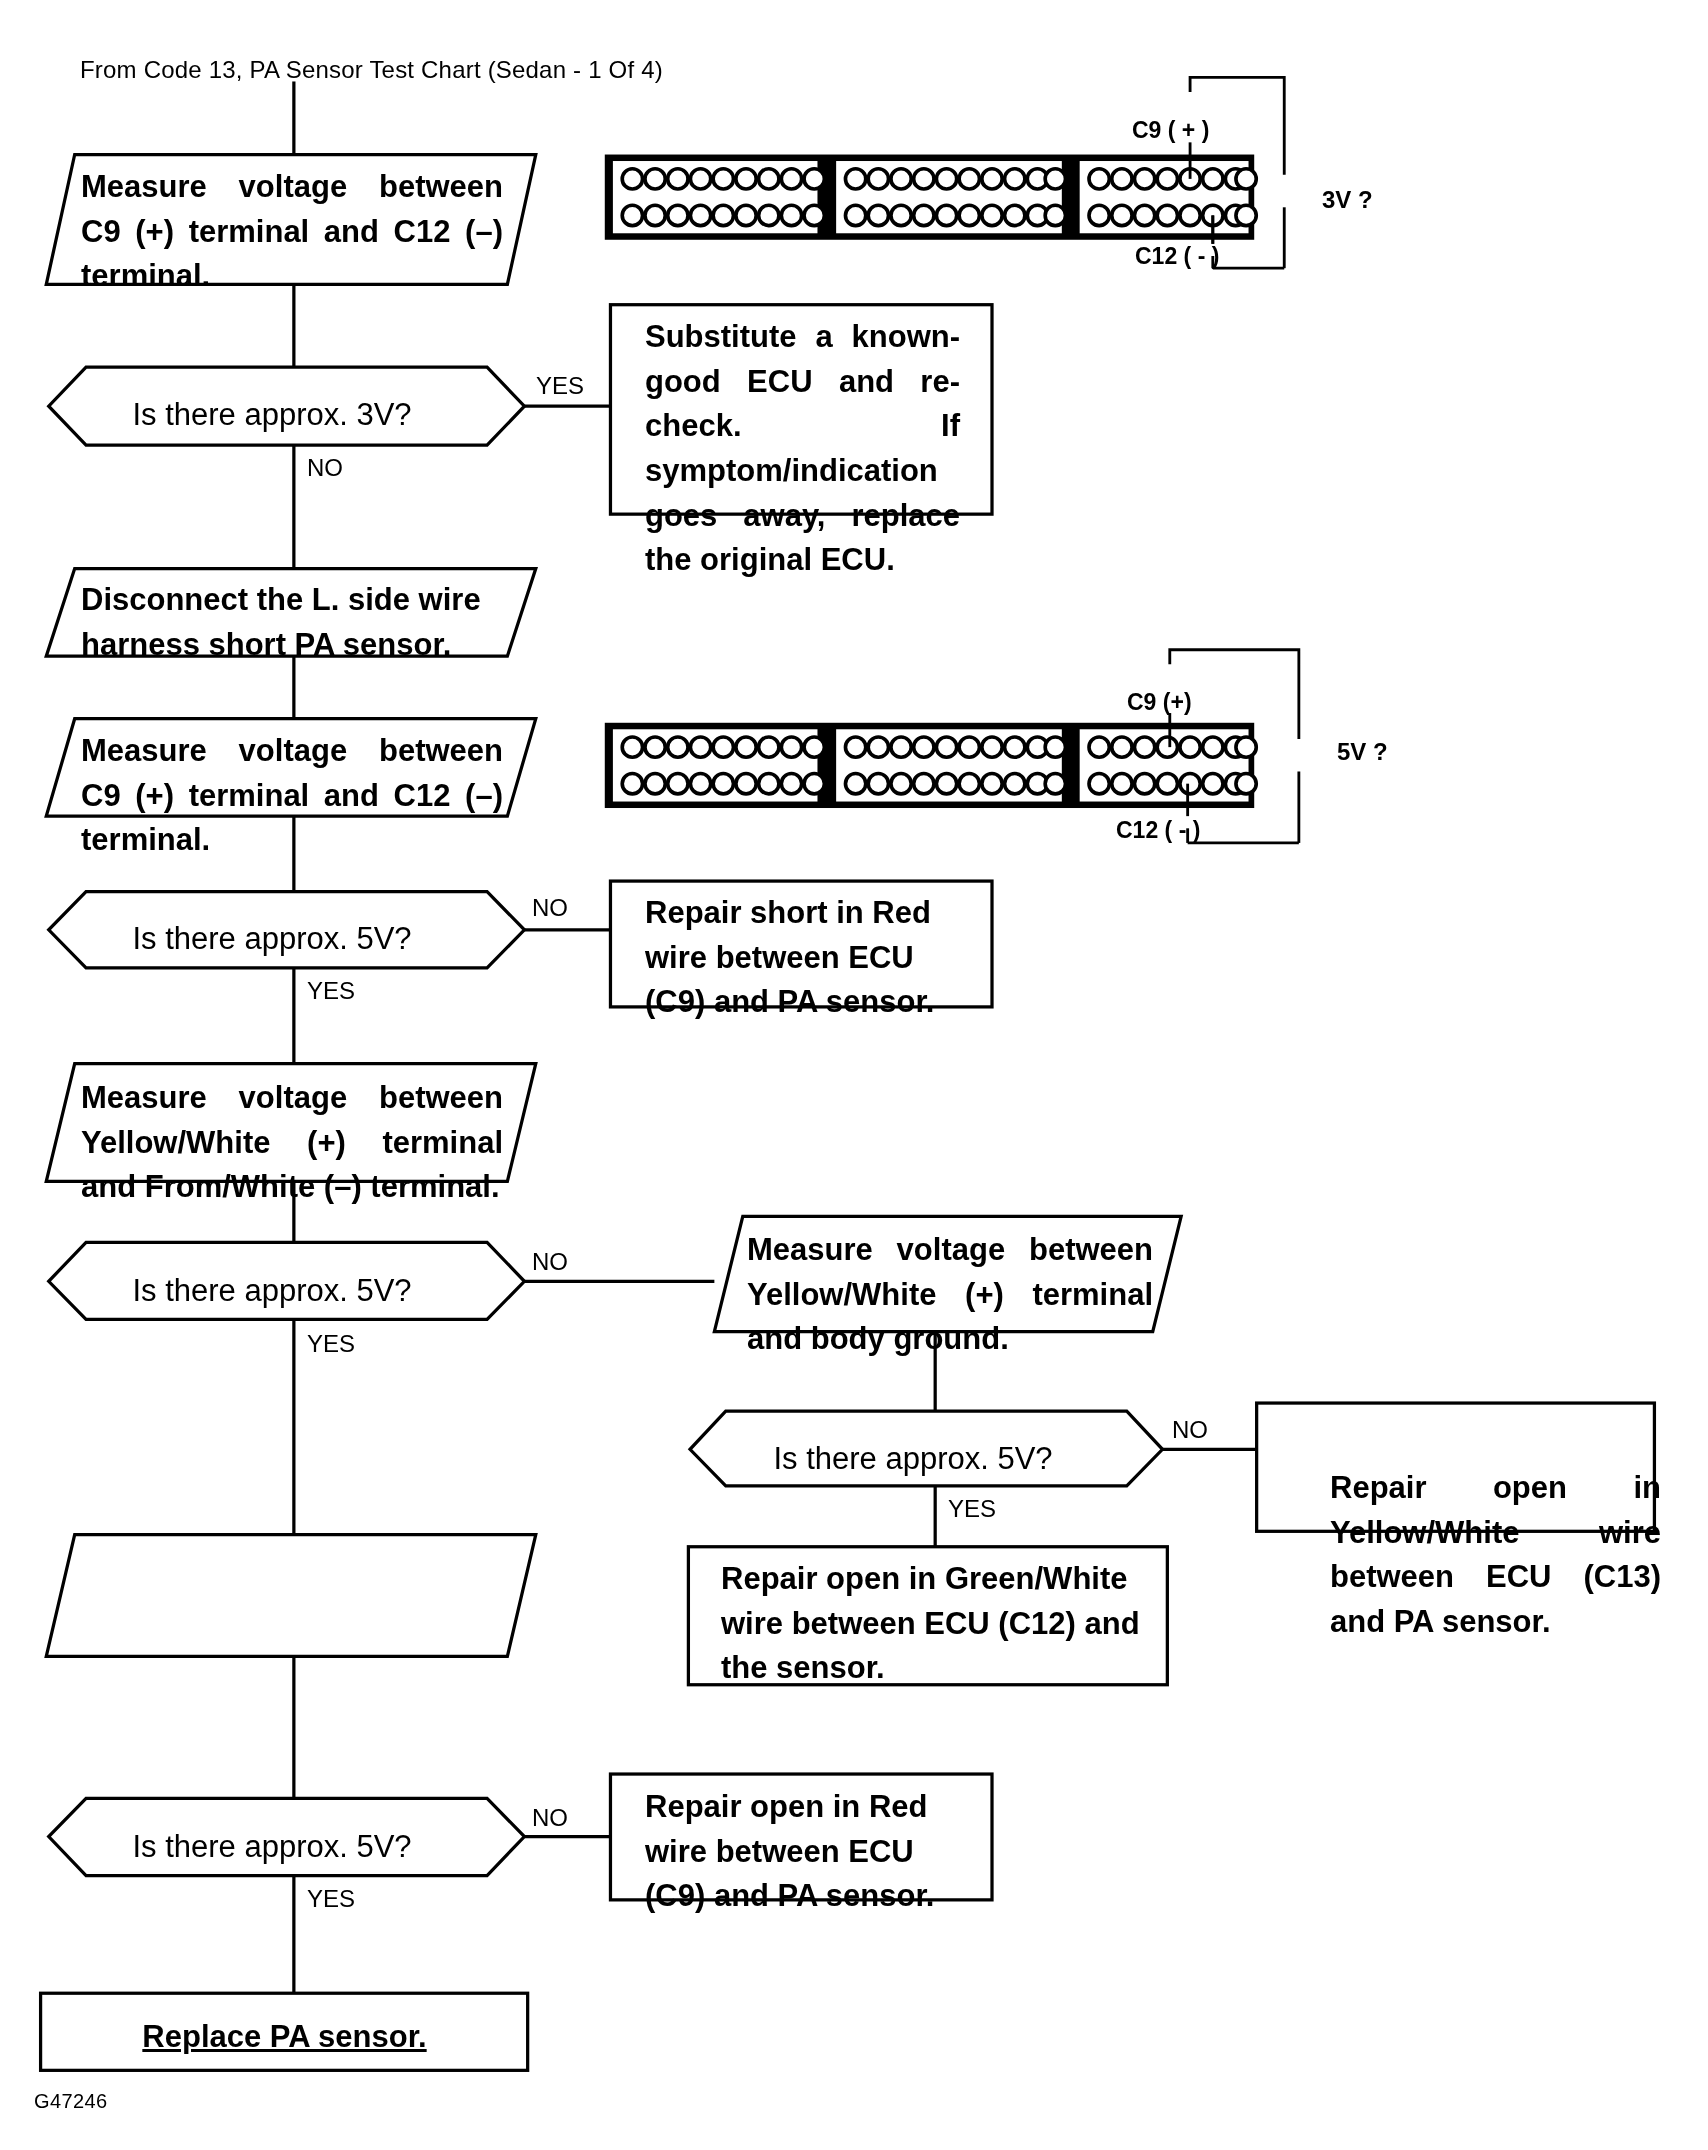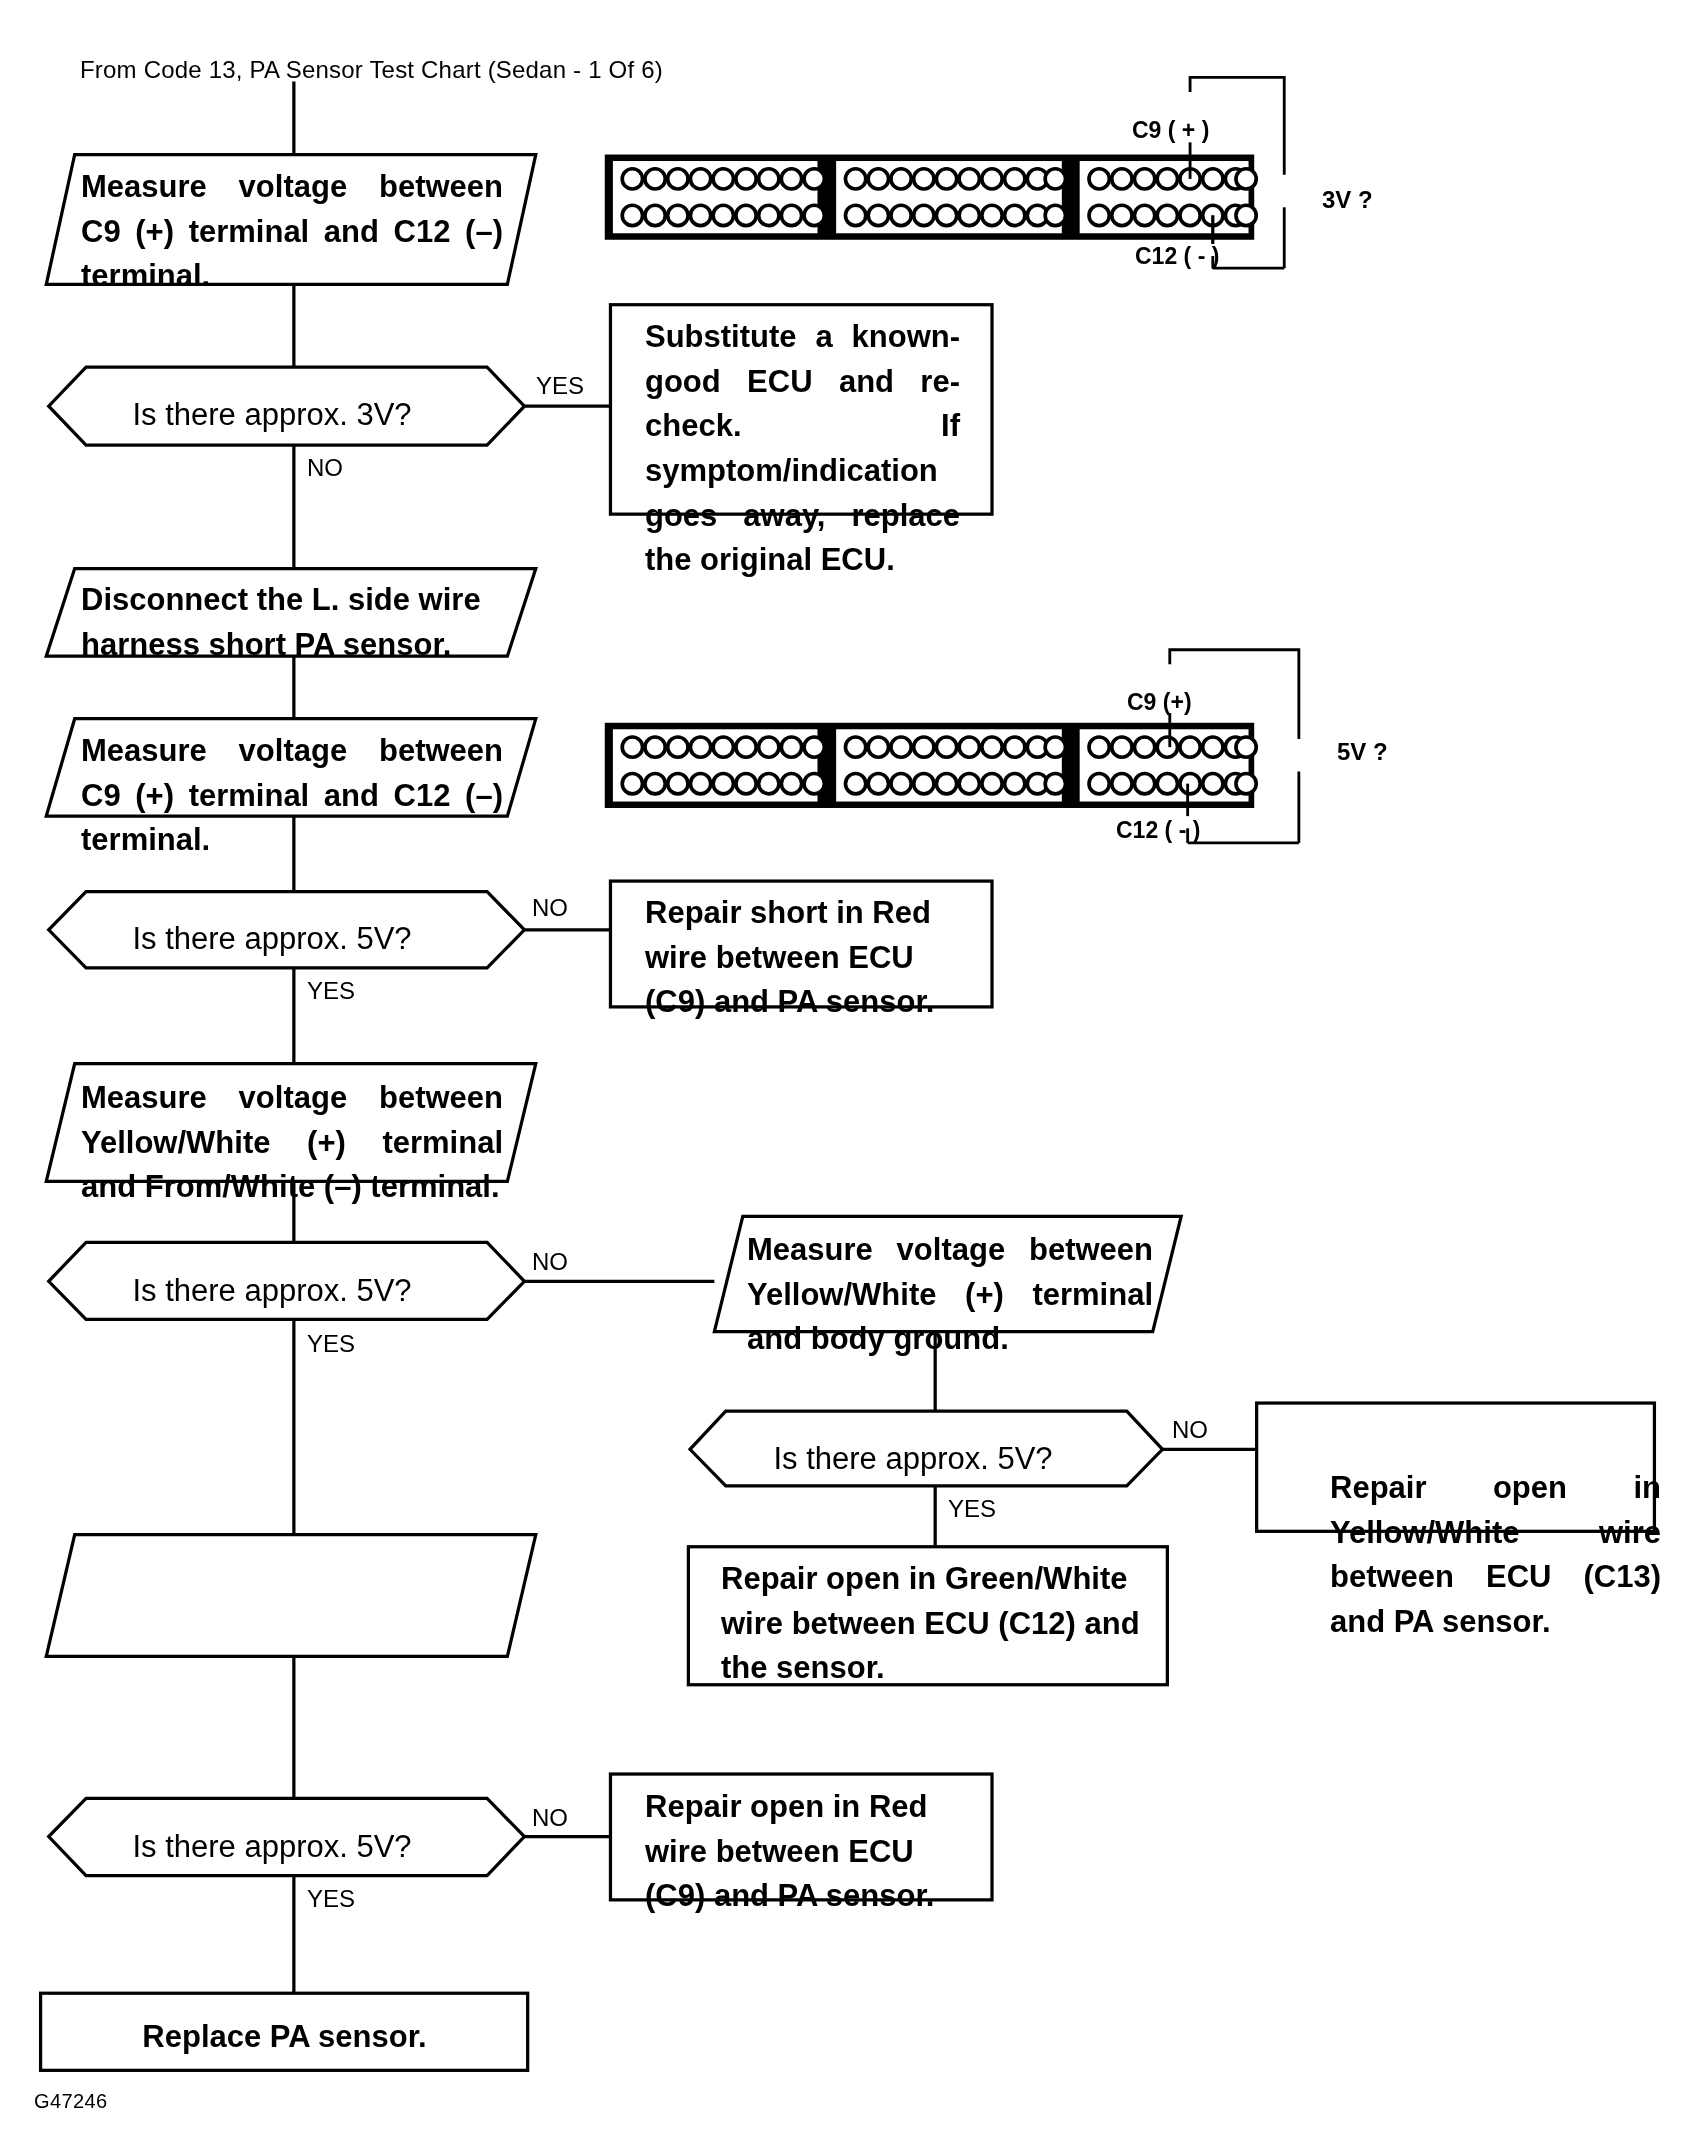--- a/index.html
+++ b/index.html
@@ -70,21 +70,21 @@
     font-size:20px;
     font-weight:normal;
     letter-spacing:0.4px;
   }
 </style>
 </head>
 <body>
 
 <div id="page">
 
-  <div class="txt title" style="left:80px; top:53px;">From Code 13, PA Sensor Test Chart (Sedan - 1 Of 6)</div>
+  <div class="txt title" style="left:80px; top:53px;">From Code 13, PA Sensor Test Chart (Sedan - 1 Of 4)</div>
 
   <svg class="layer" viewBox="0 0 2104 2649">
 
     <g>
 
       <path class="conn" d="M362,100 L362,190"></path>
 
       <path class="conn" d="M362,350 L362,452"></path>
 
       <path class="conn" d="M362,548 L362,700"></path>
@@ -354,21 +354,21 @@
 
   <div class="txt boxtext left" style="left:721px; top:1557px; width:422px;">Repair open in Green/White wire between ECU (C12) and the sensor.</div>
 
 
   <div class="txt dectext" style="left:73px; top:1825px; width:398px;">Is there approx. 5V?</div>
   <div class="txt branch" style="left:532px; top:1801px;">NO</div>
   <div class="txt branch" style="left:307px; top:1882px;">YES</div>
 
   <div class="txt boxtext left" style="left:645px; top:1785px; width:325px;">Repair open in Red wire between ECU (C9) and PA sensor.</div>
 
-  <div class="txt boxtext center" style="left:49px; top:2015px; width:471px;">Replace PA sensor.</div>
+  <div class="txt boxtext center" style="left:49px; top:2015px; width:471px;text-decoration:underline;">Replace PA sensor.</div>
 
   <div class="txt pinlabel" style="left:1132px; top:114px;">C9 ( + )</div>
   <div class="txt pinlabel" style="left:1135px; top:240px;">C12 ( - )</div>
   <div class="txt volt" style="left:1299px; top:183px;">3V ?</div>
 
   <div class="txt pinlabel" style="left:1127px; top:686px;">C9 (+)</div>
   <div class="txt pinlabel" style="left:1116px; top:814px;">C12 ( - )</div>
   <div class="txt volt" style="left:1314px; top:735px;">5V ?</div>
 
   <div class="txt footer" style="left:34px; top:2087px;">G47246</div>

